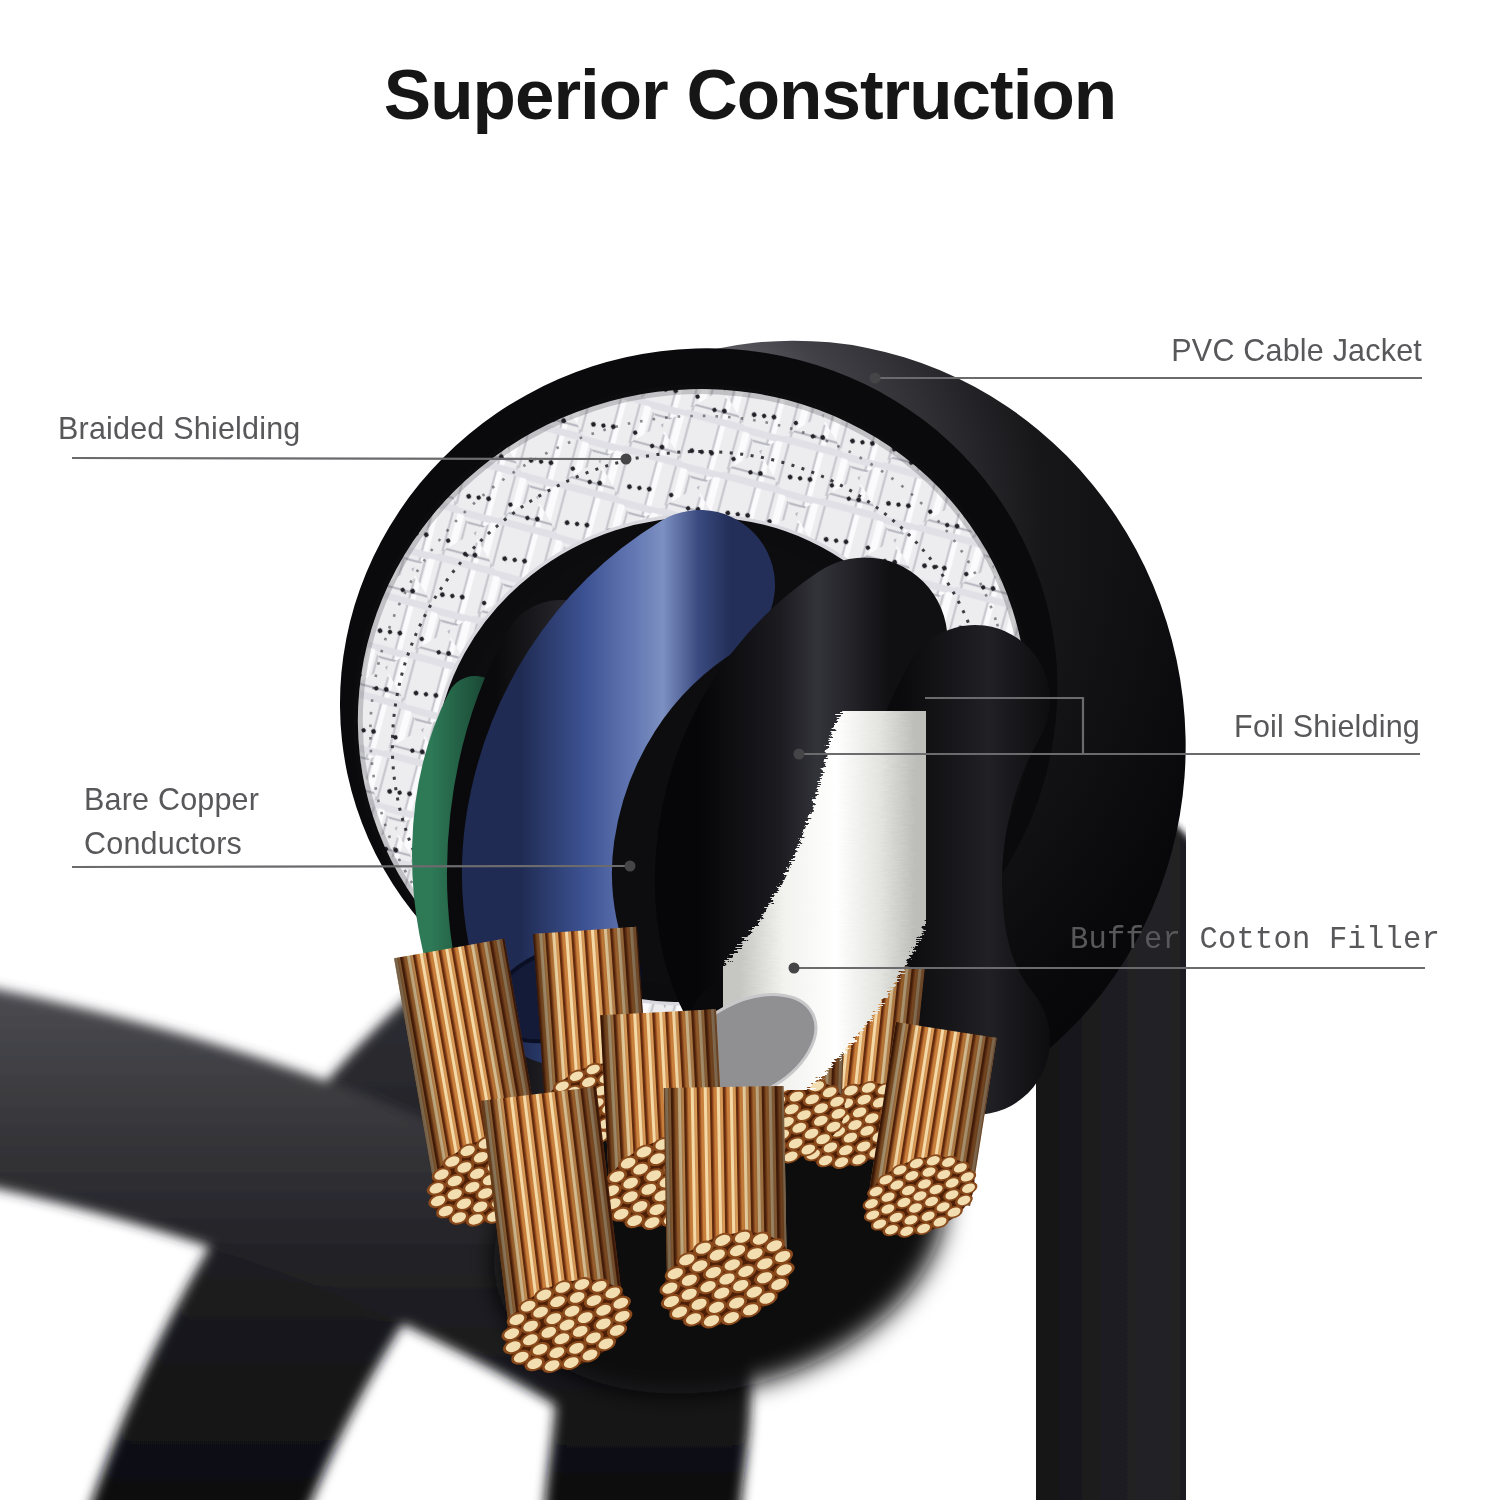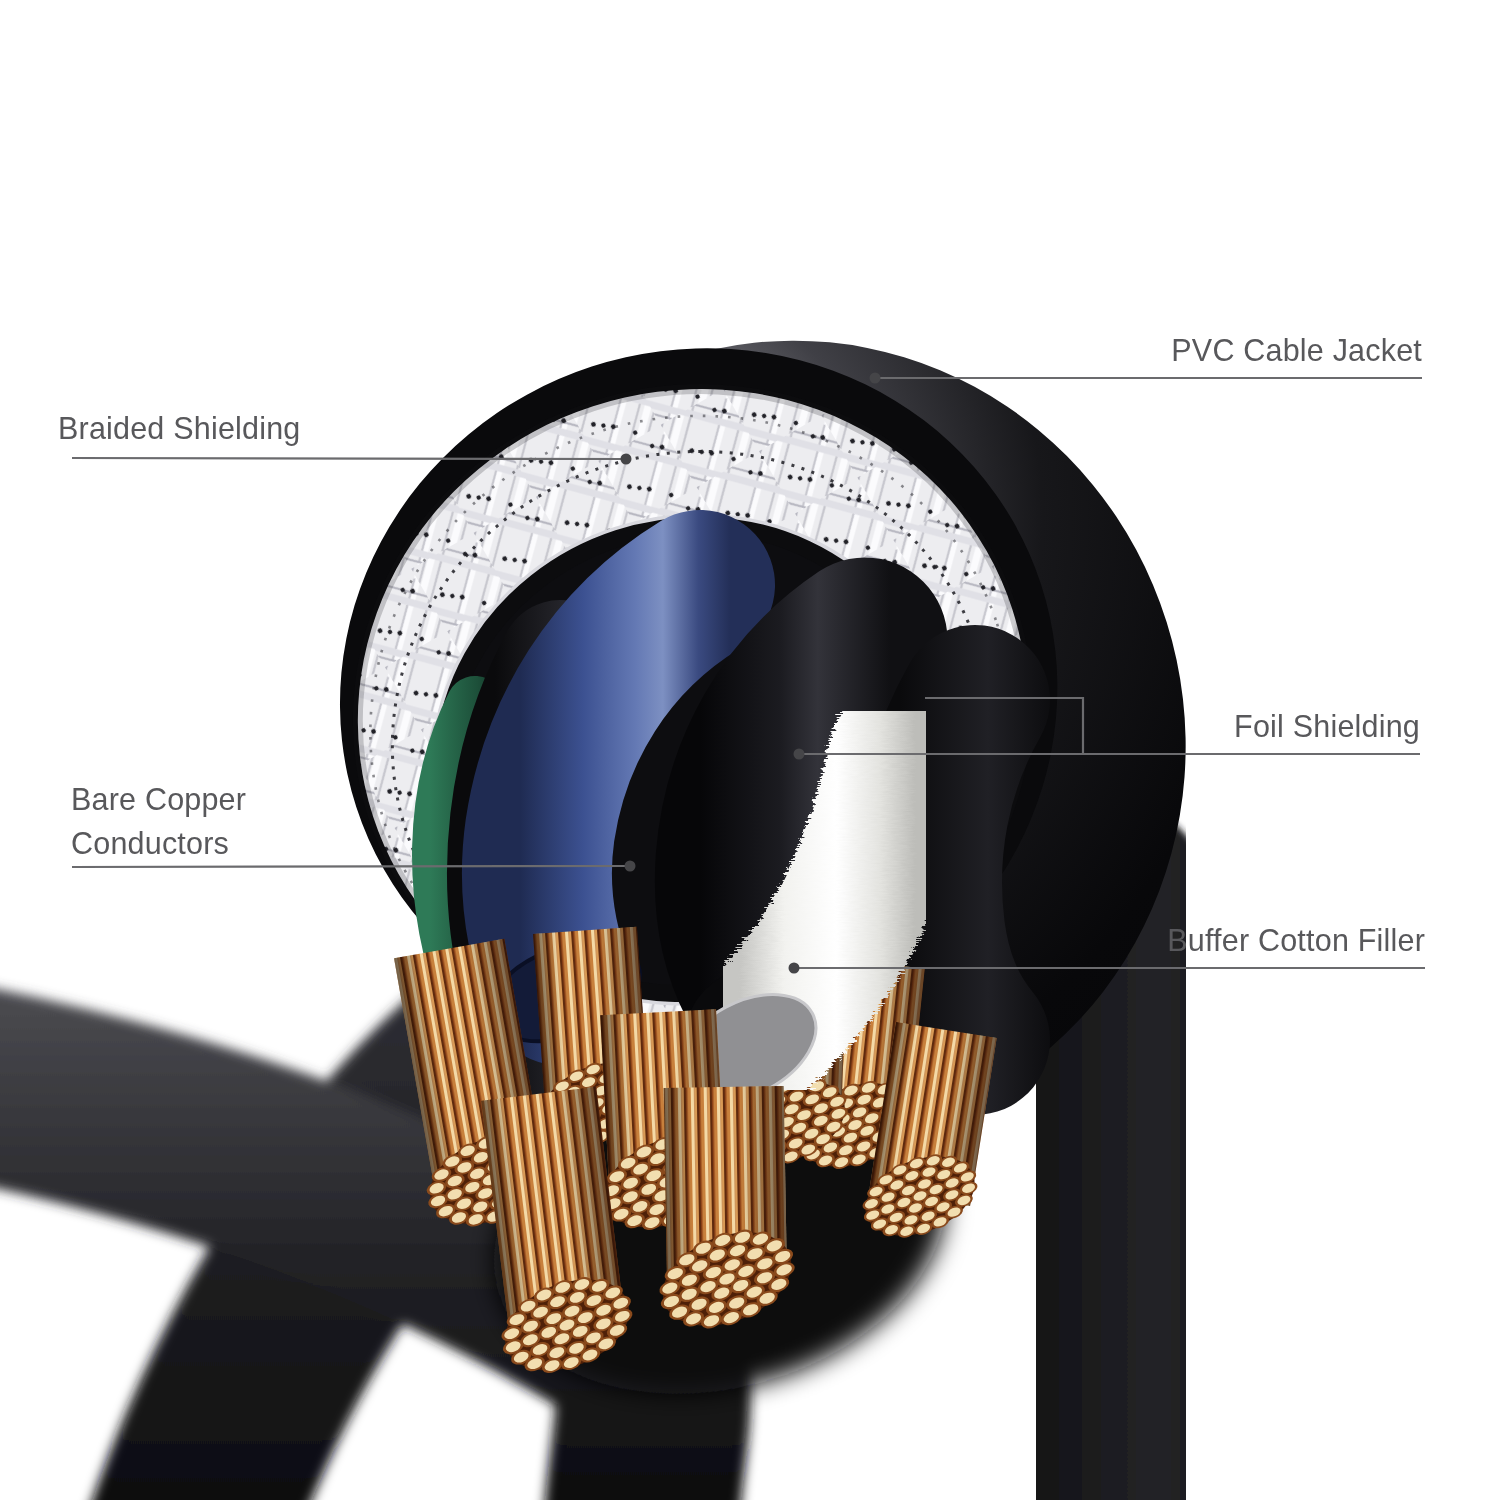--- a/index.html
+++ b/index.html
@@ -6,22 +6,22 @@
   .stage{position:relative;width:1500px;height:1500px;background:#fff;overflow:hidden;
          font-family:"Liberation Sans",sans-serif;}
   .scene{position:absolute;left:0;top:0;width:1500px;height:1500px;}
   .page-title{position:absolute;top:54px;left:0;width:1500px;margin:0;text-align:center;
               font-size:71px;font-weight:700;letter-spacing:-1px;color:#161616;}
   .callout-label{position:absolute;font-size:30.5px;line-height:44px;color:#58585b;letter-spacing:.2px;}
   .align-right{text-align:right;}
   #lbl-pvc{top:328px;right:78px;text-align:right;}
   #lbl-braided{top:406px;left:58px;}
   #lbl-foil{top:704px;right:80px;margin-left:40px;}
-  #lbl-copper{top:777px;left:71px;}
-  #lbl-buffer{top:918px;right:75px;}
+  #lbl-copper{top:777px;left:84px;}
+  #lbl-buffer{top:918px;right:60px;font-family:Liberation Mono, monospace;}
 </style>
 </head>
 <body>
 
 <div class="stage">
 
 <svg class="scene" viewBox="0 0 1500 1500">
   <defs>
     <radialGradient id="jacketGrad" cx="0.36" cy="0.18" r="1.0">
       <stop offset="0" stop-color="#b2b2b8"></stop>
@@ -273,20 +273,21 @@
   </g>
   <g fill="#454548">
     <circle cx="875" cy="378" r="5.5"></circle>
     <circle cx="626" cy="459" r="5.5"></circle>
     <circle cx="799" cy="754" r="5.5"></circle>
     <circle cx="630" cy="866" r="5.5"></circle>
     <circle cx="794" cy="968" r="5.5"></circle>
   </g>
 </svg>
 
+<h1 class="page-title">Superior Construction</h1>
 
 <div class="callout-label align-right" id="lbl-pvc">PVC Cable Jacket</div>
 
 <div class="callout-label" id="lbl-braided">Braided Shielding</div>
 
 <div class="callout-label align-right" id="lbl-foil">Foil Shielding</div>
 
 <div class="callout-label" id="lbl-copper">
   <div>Bare Copper</div>
   <div>Conductors</div>

